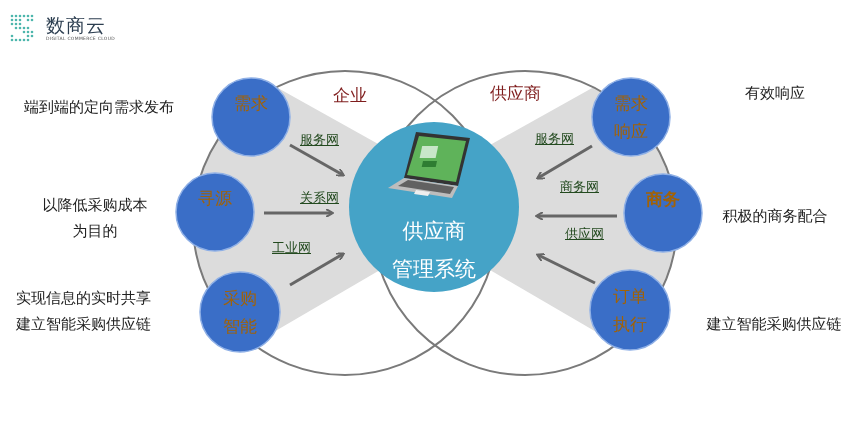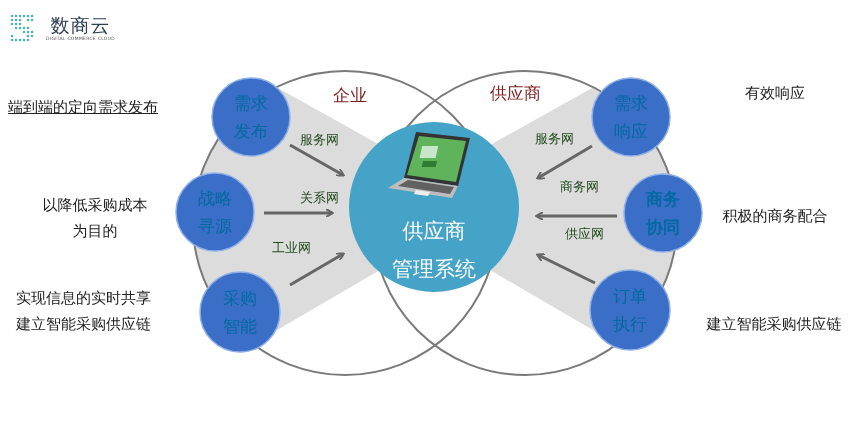--- a/index.html
+++ b/index.html
@@ -1,26 +1,26 @@
 <!DOCTYPE html>
 <html><head>
 <meta charset="utf-8">
 <style>
   html, body { margin: 0; padding: 0; background: #ffffff; }
   body { width: 868px; height: 421px; position: relative; overflow: hidden;
          font-family: "DejaVu Sans", "Liberation Sans", sans-serif; }
   .logo { position: absolute; left: 8px; top: 8px; height: 40px; display: flex; align-items: center; }
   .logo-mark { width: 32px; height: 32px; }
-  .logo-text { margin-left: 6px; display: flex; flex-direction: column; text-align: center; }
+  .logo-text { margin-left: 6px; display: flex; flex-direction: column; }
   .logo-title { font-size: 19px; color: #2c3e50; letter-spacing: 1px; line-height: 22px; }
   .logo-sub { font-size: 4.5px; color: #555; letter-spacing: 0.3px; line-height: 6px; }
   svg.diagram { position: absolute; left: 0; top: 0; }
   .desc { position: absolute; font-size: 15px; color: #222; text-align: center; line-height: 26px; white-space: nowrap; }
-  .node-label { position: absolute; color: #0369a1; font-size: 17px; text-align: center; line-height: 28px; white-space: nowrap; }
-  .net-label { position: absolute; font-size: 13px; color: #234a1f; white-space: nowrap; }
+  .node-label { position: absolute; color: #a16207; font-size: 17px; text-align: center; line-height: 28px; white-space: nowrap; }
+  .net-label { position: absolute; font-size: 13px; color: #234a1f; white-space: nowrap; text-decoration: underline; }
   .side-title { position: absolute; font-size: 17px; color: #7f1d1d; white-space: nowrap; }
   .center-title { position: absolute; color: #ffffff; font-size: 21px; text-align: center; line-height: 38px; white-space: nowrap; }
 </style>
 </head>
 <body>
 
 <div class="logo">
   <svg class="logo-mark" viewBox="0 0 32 32">
     <g fill="#4db6ac">
       <circle cx="4" cy="4" r="1.3"></circle>
@@ -114,52 +114,49 @@
 <div class="side-title" style="left:333px; top:84px;">企业</div>
 <div class="side-title" style="left:490px; top:82px;">供应商</div>
 
 <div class="center-title" style="left:374px; top:212px; width:120px;">
   <div>供应商</div>
   <div>管理系统</div>
 </div>
 
 <div class="node-label" style="left:221px; top:89px; width:60px;">
   <div>需求</div>
-  <div>发布</div>
 </div>
 <div class="node-label" style="left:185px; top:184px; width:60px;">
-  <div>战略</div>
   <div>寻源</div>
 </div>
 <div class="node-label" style="left:210px; top:284px; width:60px;">
   <div>采购</div>
   <div>智能</div>
 </div>
 
 <div class="node-label" style="left:601px; top:89px; width:60px;">
   <div>需求</div>
   <div>响应</div>
 </div>
 <div class="node-label" style="left:633px; top:185px; width:60px;font-weight:bold;">
   <div>商务</div>
-  <div>协同</div>
 </div>
 <div class="node-label" style="left:600px; top:282px; width:60px;">
   <div>订单</div>
   <div>执行</div>
 </div>
 
 <div class="net-label" style="left:300px; top:131px;">服务网</div>
 <div class="net-label" style="left:264px; top:189px;margin-left:36px;">关系网</div>
 <div class="net-label" style="left:272px; top:239px;">工业网</div>
 <div class="net-label" style="left:535px; top:130px;">服务网</div>
 <div class="net-label" style="left:560px; top:178px;">商务网</div>
 <div class="net-label" style="left:565px; top:225px;">供应网</div>
 
-<div class="desc" style="left:8px; top:94px; width:180px; text-align:left;text-decoration:underline;">
+<div class="desc" style="left:24px; top:94px; width:180px; text-align:left;">
   <div>端到端的定向需求发布</div>
 </div>
 <div class="desc" style="left:20px; top:192px; width:150px;">
   <div>以降低采购成本</div>
   <div>为目的</div>
 </div>
 <div class="desc" style="left:16px; top:285px; width:180px; text-align:left;">
   <div>实现信息的实时共享</div>
   <div>建立智能采购供应链</div>
 </div>

